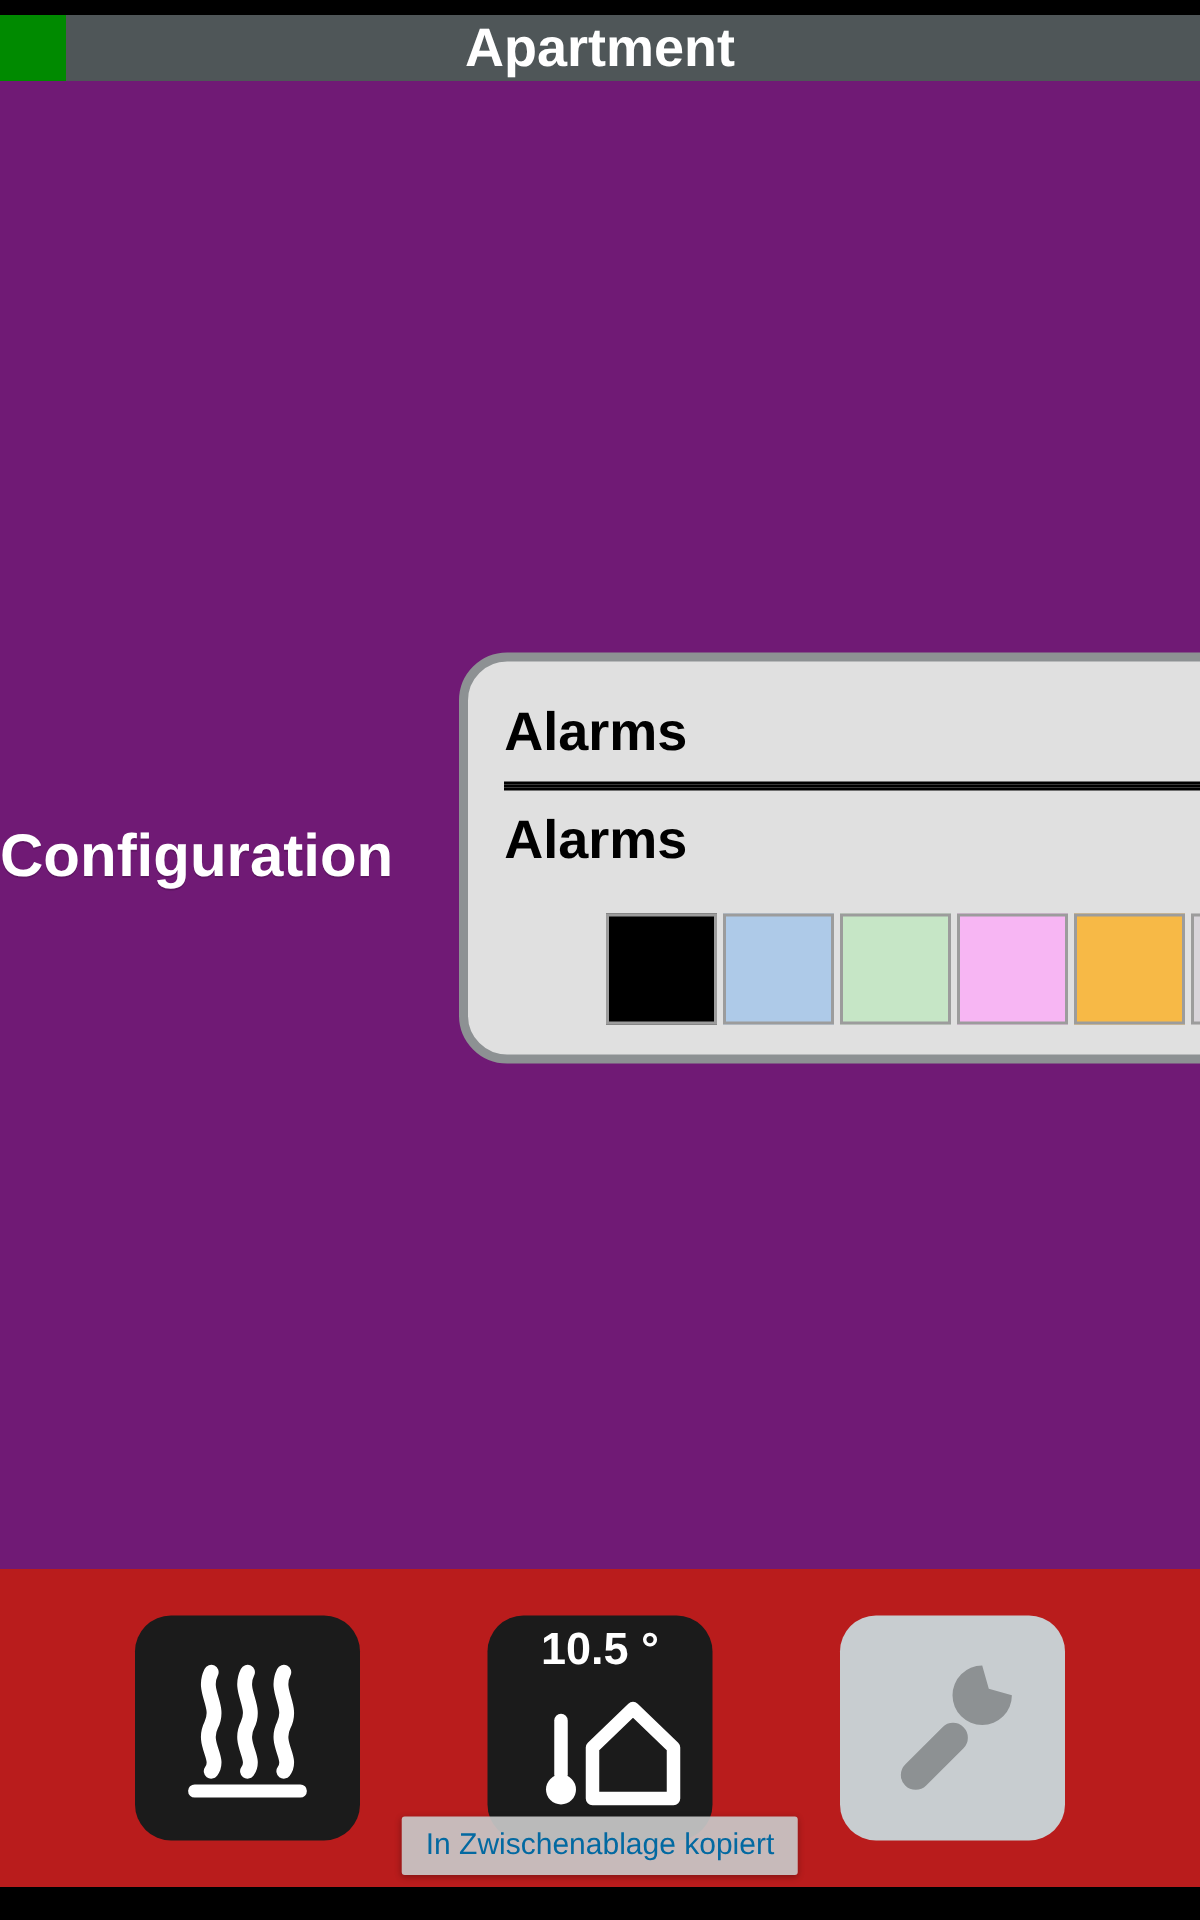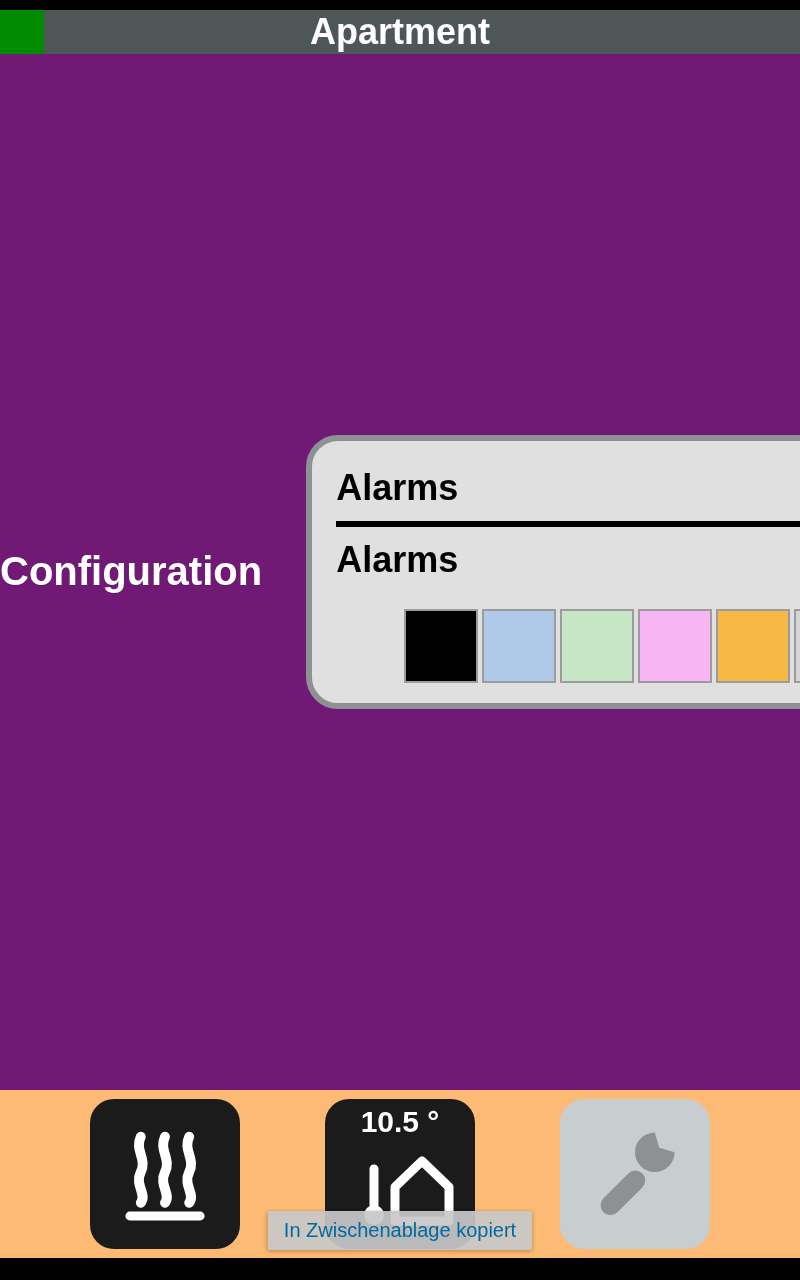--- a/index.html
+++ b/index.html
@@ -60,22 +60,22 @@
   }
   .sq-btn {
     width: 160px; height: 160px; border: 8px solid #8d9193; border-radius: 30px;
     background: #aecae8;
     display: flex; align-items: center; justify-content: center;
   }
   .sq-btn svg { width: 90px; height: 90px; }
 
   
   .bottombar {
-    position: absolute; left: 0; right: 0; bottom: 22px; height: 168px;
-    background: #fdba74;
+    position: absolute; left: 0; right: 0; bottom: 22px; height: 212px;
+    background: #b91c1c;
     display: flex; align-items: center; justify-content: space-between;
     padding: 0 90px;
   }
   .bb-btn {
     width: 150px; height: 150px; border-radius: 24px;
     display: flex; align-items: center; justify-content: center; position: relative;
   }
   .bb-black { background: #1b1b1b; }
   .bb-light { background: #c8cdd0; }
   .temp-label {

